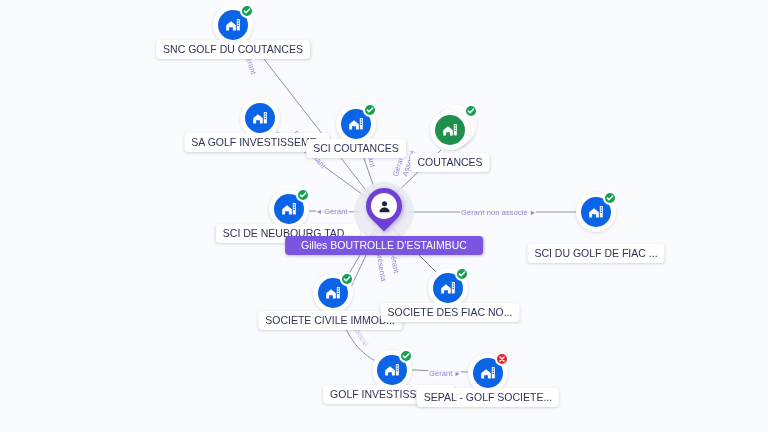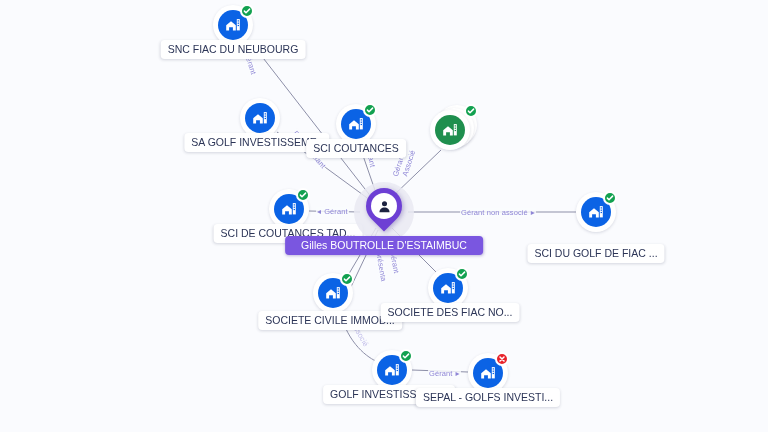--- a/index.html
+++ b/index.html
@@ -219,21 +219,21 @@
           <rect x="13.6" y="6.6" width="1.4" height="1.2" fill="#0b63e5"></rect>
           <rect x="13.6" y="8.9" width="1.4" height="1.2" fill="#0b63e5"></rect>
         </svg>
     </div>
     <div class="badge ok">
       <svg width="8" height="8" viewBox="0 0 8 8">
           <path d="M1.4 4.1 3 5.7 6.6 2.1" stroke="#fff" stroke-width="1.5" fill="none" stroke-linecap="round" stroke-linejoin="round"></path>
         </svg>
     </div>
   </div>
-  <div class="node-label" style="left:233px; top:40px;">SNC FIAC DU NEUBOURG</div>
+  <div class="node-label" style="left:233px; top:40px;">SNC GOLF DU COUTANCES</div>
 
   <div class="node" style="left:260px; top:118px;">
     <div class="ring"></div>
     <div class="disc">
       <svg width="18" height="18" viewBox="0 0 18 18">
           <path fill="#fff" d="M2.2 9.2 7 5.2l4.8 4v5.2H8.9v-3.1H5.1v3.1H2.2z"></path>
           <rect x="12.8" y="3.1" width="3" height="11.3" fill="#fff"></rect>
           <rect x="13.6" y="4.3" width="1.4" height="1.2" fill="#0b63e5"></rect>
           <rect x="13.6" y="6.6" width="1.4" height="1.2" fill="#0b63e5"></rect>
           <rect x="13.6" y="8.9" width="1.4" height="1.2" fill="#0b63e5"></rect>
@@ -273,20 +273,21 @@
           <rect x="13.6" y="6.6" width="1.4" height="1.2" fill="#1f8f4e"></rect>
           <rect x="13.6" y="8.9" width="1.4" height="1.2" fill="#1f8f4e"></rect>
         </svg>
     </div>
     <div class="badge ok" style="right:-8px; top:-6px;">
       <svg width="8" height="8" viewBox="0 0 8 8">
           <path d="M1.4 4.1 3 5.7 6.6 2.1" stroke="#fff" stroke-width="1.5" fill="none" stroke-linecap="round" stroke-linejoin="round"></path>
         </svg>
     </div>
   </div>
+  <div class="node-label" style="left:450px; top:153px;">COUTANCES</div>
 
   <div class="node" style="left:596px; top:212px;">
     <div class="ring"></div>
     <div class="disc">
       <svg width="18" height="18" viewBox="0 0 18 18">
           <path fill="#fff" d="M2.2 9.2 7 5.2l4.8 4v5.2H8.9v-3.1H5.1v3.1H2.2z"></path>
           <rect x="12.8" y="3.1" width="3" height="11.3" fill="#fff"></rect>
           <rect x="13.6" y="4.3" width="1.4" height="1.2" fill="#0b63e5"></rect>
           <rect x="13.6" y="6.6" width="1.4" height="1.2" fill="#0b63e5"></rect>
           <rect x="13.6" y="8.9" width="1.4" height="1.2" fill="#0b63e5"></rect>
@@ -310,21 +311,21 @@
           <rect x="13.6" y="6.6" width="1.4" height="1.2" fill="#0b63e5"></rect>
           <rect x="13.6" y="8.9" width="1.4" height="1.2" fill="#0b63e5"></rect>
         </svg>
     </div>
     <div class="badge ok">
       <svg width="8" height="8" viewBox="0 0 8 8">
           <path d="M1.4 4.1 3 5.7 6.6 2.1" stroke="#fff" stroke-width="1.5" fill="none" stroke-linecap="round" stroke-linejoin="round"></path>
         </svg>
     </div>
   </div>
-  <div class="node-label" style="left:288px; top:224px;">SCI DE COUTANCES TAD...</div>
+  <div class="node-label" style="left:288px; top:224px;">SCI DE NEUBOURG TAD...</div>
 
   <div class="node" style="left:333px; top:293px;">
     <div class="ring"></div>
     <div class="disc">
       <svg width="18" height="18" viewBox="0 0 18 18">
           <path fill="#fff" d="M2.2 9.2 7 5.2l4.8 4v5.2H8.9v-3.1H5.1v3.1H2.2z"></path>
           <rect x="12.8" y="3.1" width="3" height="11.3" fill="#fff"></rect>
           <rect x="13.6" y="4.3" width="1.4" height="1.2" fill="#0b63e5"></rect>
           <rect x="13.6" y="6.6" width="1.4" height="1.2" fill="#0b63e5"></rect>
           <rect x="13.6" y="8.9" width="1.4" height="1.2" fill="#0b63e5"></rect>
@@ -386,21 +387,21 @@
           <rect x="13.6" y="6.6" width="1.4" height="1.2" fill="#0b63e5"></rect>
           <rect x="13.6" y="8.9" width="1.4" height="1.2" fill="#0b63e5"></rect>
         </svg>
     </div>
     <div class="badge bad">
       <svg width="8" height="8" viewBox="0 0 8 8">
           <path d="M2 2 6 6 M6 2 2 6" stroke="#fff" stroke-width="1.5" stroke-linecap="round"></path>
         </svg>
     </div>
   </div>
-  <div class="node-label" style="left:488px; top:388px;">SEPAL - GOLFS INVESTI...</div>
+  <div class="node-label" style="left:488px; top:388px;">SEPAL - GOLF SOCIETE...</div>
 
   <div id="center-node" style="left:384px; top:212px;">
     <div class="halo"></div>
     <div class="pin"></div>
     <div class="pin-inner">
       <svg width="15" height="15" viewBox="0 0 16 16">
           <circle cx="8" cy="5" r="2.7" fill="#1c2240"></circle>
           <path d="M2.6 14c0-3 2.4-5 5.4-5s5.4 2 5.4 5z" fill="#1c2240"></path>
         </svg>
     </div>

